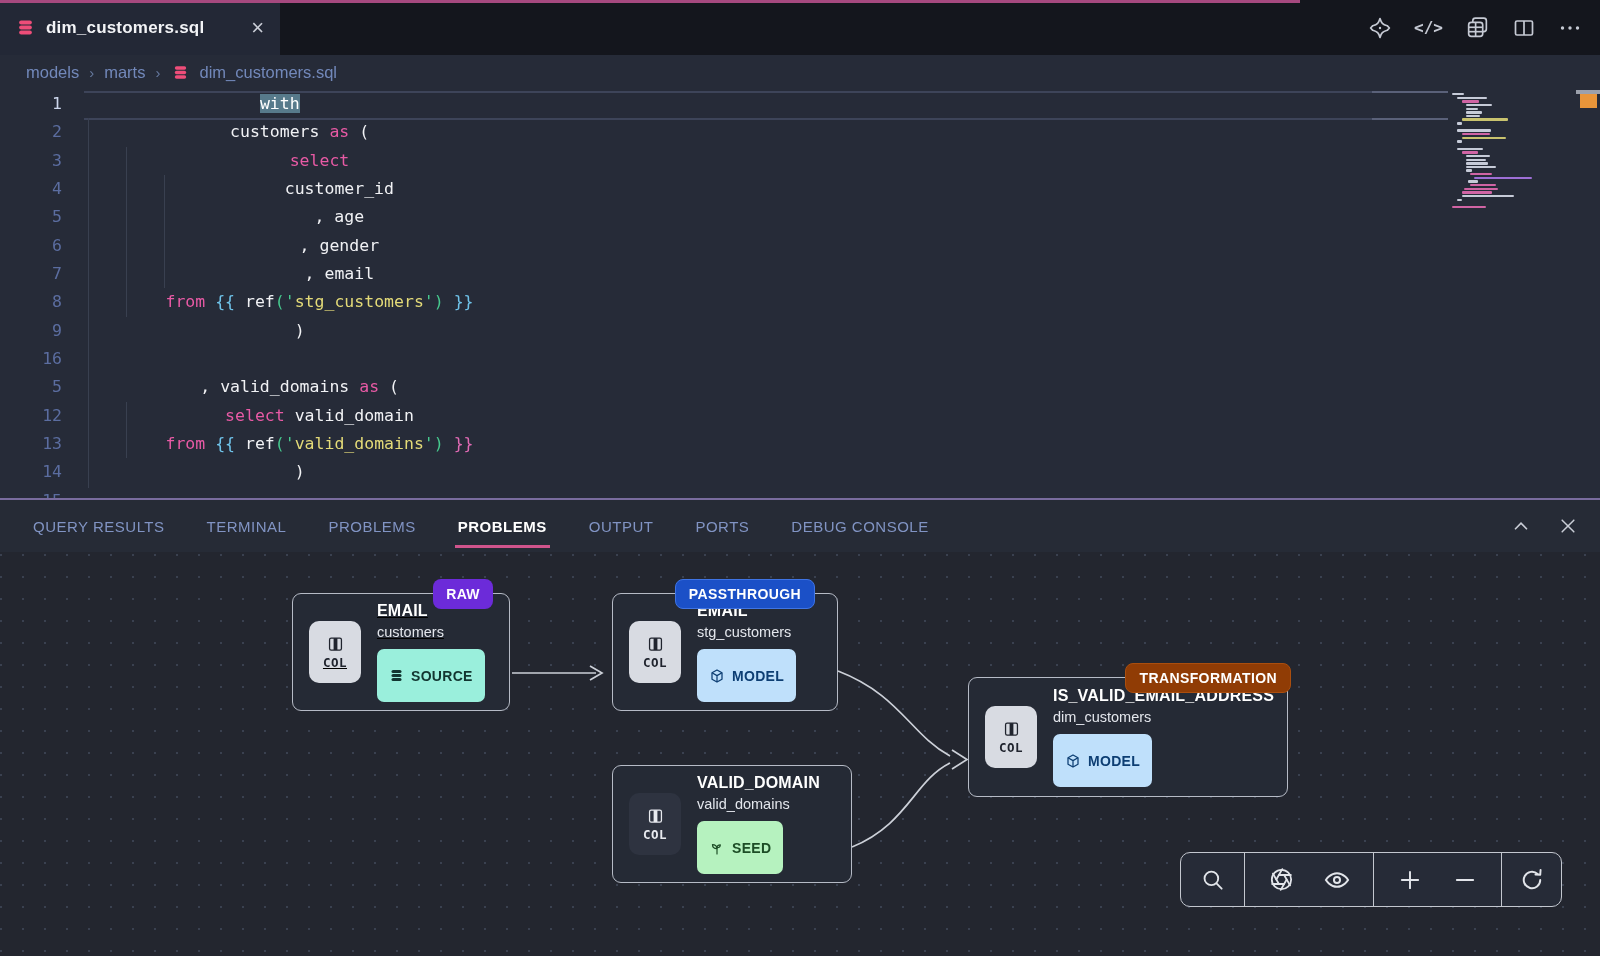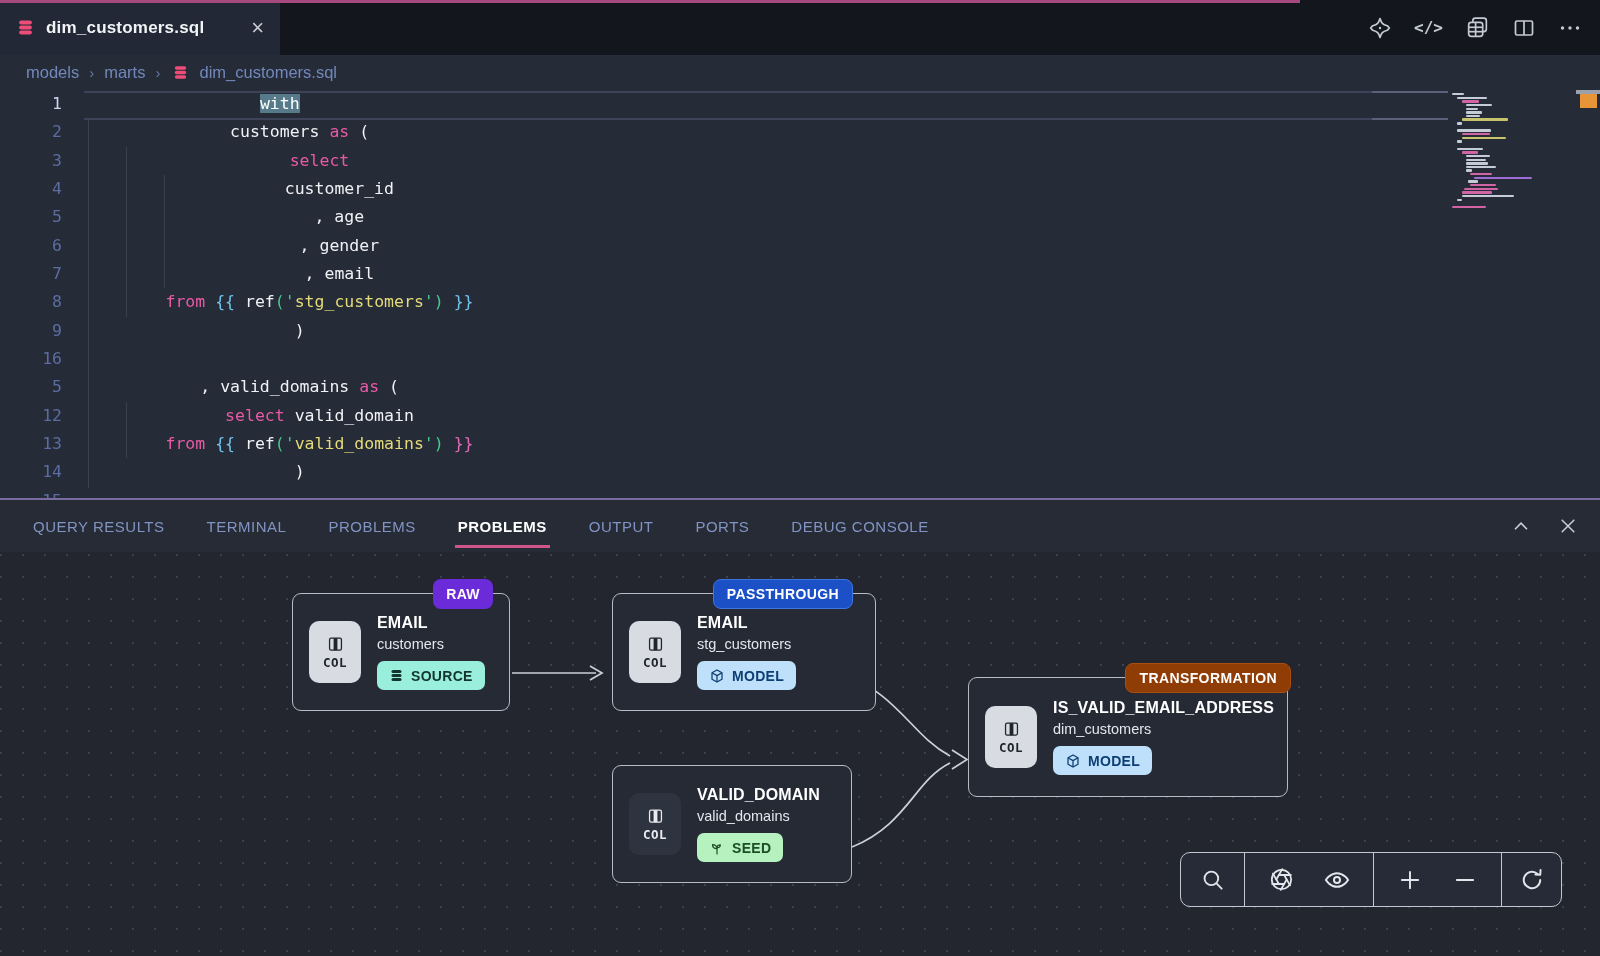--- a/index.html
+++ b/index.html
@@ -71,34 +71,34 @@
   .lnode{position:absolute;background:#252a35;border:1px solid #b6bbc6;border-radius:9px;
          box-sizing:border-box;cursor:pointer;}
   .lnode-body{display:flex;align-items:center;gap:16px;padding:0 16px;height:100%;box-sizing:border-box;}
   .col-box{width:52px;height:62px;border-radius:10px;display:flex;flex-direction:column;
          align-items:center;justify-content:center;gap:1px;flex:0 0 auto;}
   .col-box.light{background:#d8dbe2;color:#20242e;}
   .col-box.dark{background:#2e3340;color:#e8eaef;}
   .col-label{font-family:"DejaVu Sans Mono",monospace;font-size:12.5px;font-weight:700;letter-spacing:.5px;}
   .lnode-title{font-size:16px;font-weight:700;color:#ffffff;margin-bottom:4px;letter-spacing:.2px;}
   .lnode-sub{font-size:14.5px;color:#e3e6ec;margin-bottom:9px;}
-  .type-badge{display:inline-flex;align-items:center;gap:7px;height:29px;padding:0 12px;
+  .type-badge{display:inline-flex;align-items:center;gap:7px;height:29px;padding:12px 12px;
          border-radius:7px;font-size:14px;font-weight:700;letter-spacing:.3px;}
   .type-badge.source{background:#9aefdc;color:#123530;}
   .type-badge.model{background:#bfe0fb;color:#0d3e73;}
   .type-badge.seed{background:#b6f2bf;color:#1d4d26;}
   .status-badge{position:absolute;top:-15px;height:30px;display:flex;align-items:center;
          padding:0 13px;border-radius:8px;color:#fff;font-size:14px;font-weight:700;
          letter-spacing:.4px;box-sizing:border-box;}
   .status-badge.raw{right:16px;background:#6c2bd9;}
   .status-badge.passthrough{right:22px;background:#1b50c7;border:1.5px solid #3f74e4;}
   .status-badge.transformation{right:-4px;background:#903c05;border:1.5px solid #aa4e0e;}
 
-  .node-customers{left:292px;top:41px;width:218px;height:118px;}
-  .node-stg{left:612px;top:41px;width:264px;height:118px;}
+  .node-customers{left:292px;top:41px;width:218px;height:118px;text-decoration:underline;}
+  .node-stg{left:612px;top:41px;width:226px;height:118px;}
   .node-valid{left:612px;top:213px;width:240px;height:118px;}
   .node-dim{left:968px;top:125px;width:320px;height:120px;}
 
   
   .ltoolbar{position:absolute;left:1180px;top:300px;width:382px;height:55px;background:#262b37;
          border:1.5px solid #c3c7cf;border-radius:10px;display:flex;box-sizing:border-box;}
   .lt-group{display:flex;align-items:center;justify-content:space-evenly;height:100%;}
   .lt-group + .lt-group{border-left:1.5px solid #c3c7cf;}
   .lt-g1{width:63px;}.lt-g2{width:128px;}.lt-g3{width:127px;}.lt-g4{flex:1;}
   .lt-btn{display:flex;align-items:center;justify-content:center;width:40px;height:40px;

